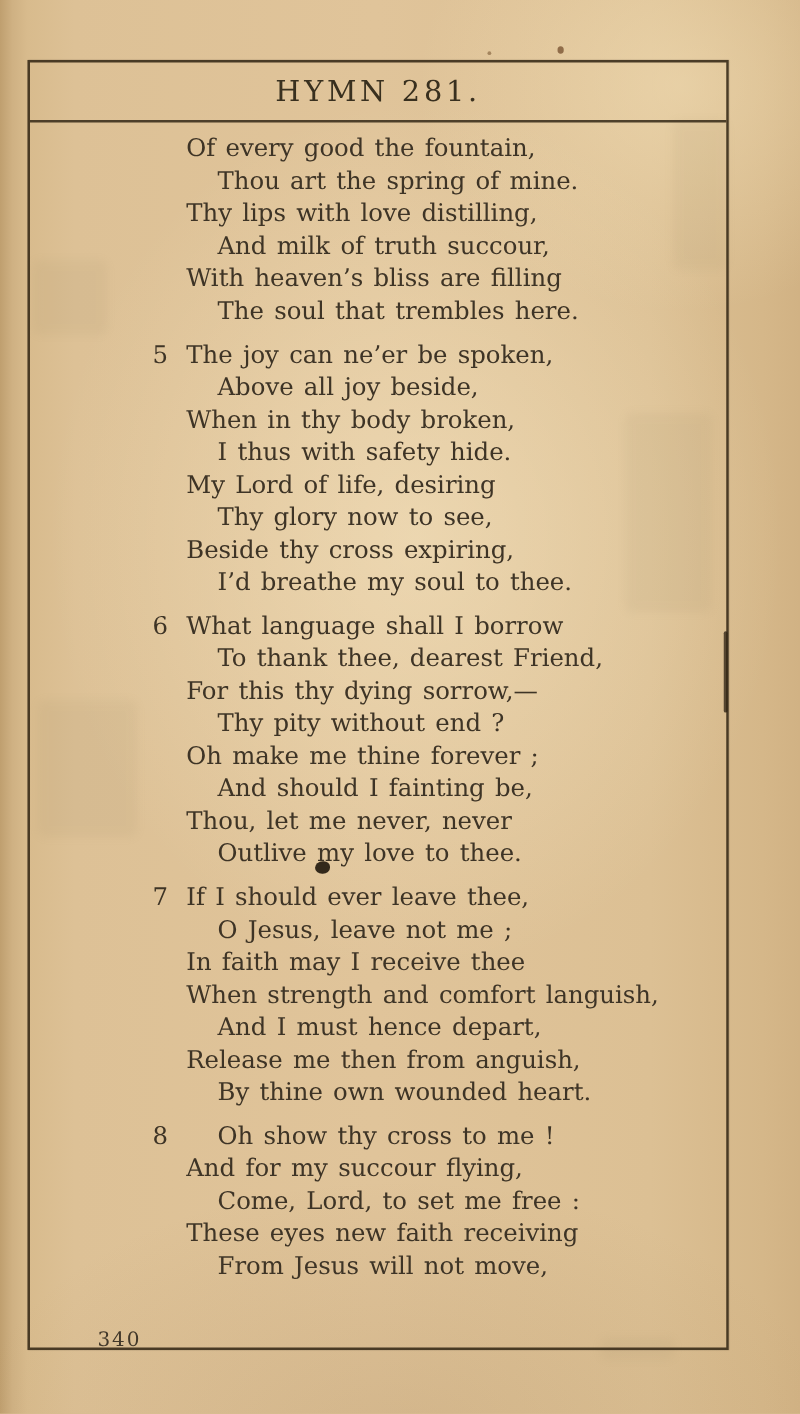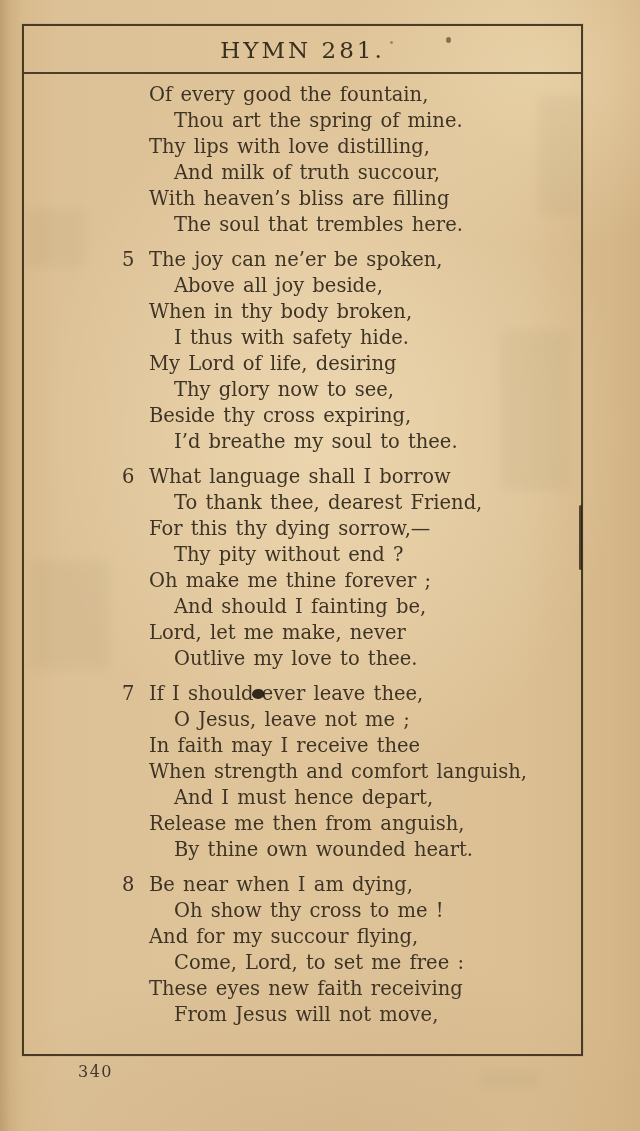--- a/index.html
+++ b/index.html
@@ -31,21 +31,21 @@
   }
   .ghost.g1 { left: 538px; top: 96px;  width: 44px; height: 120px; }
   .ghost.g2 { left: 30px;  top: 560px; width: 80px;  height: 110px; }
   .ghost.g3 { left: 26px;  top: 208px; width: 60px;  height: 60px; }
   .ghost.g4 { left: 500px; top: 330px; width: 70px;  height: 160px; }
   .ghost.g5 { left: 480px; top: 1070px; width: 60px; height: 18px; }
 
   
   .frame {
     position: absolute;
-    left: 22px; top: 24px;
+    left: 22px; top: 48px;
     width: 557px; height: 1028px;
     border: 2px solid rgba(52, 40, 22, 0.88);
     box-shadow: 0 0 1px rgba(52,40,22,0.4);
   }
 
   .header-band {
     height: 46px;
     border-bottom: 2px solid rgba(52, 40, 22, 0.85);
     display: flex; align-items: center; justify-content: center;
   }
@@ -147,36 +147,35 @@
         <p class="line indent">I’d breathe my soul to thee.</p>
       </div>
       <div class="stanza">
         <span class="num">6</span>
         <p class="line">What language shall I borrow</p>
         <p class="line indent">To thank thee, dearest Friend,</p>
         <p class="line">For this thy dying sorrow,—</p>
         <p class="line indent">Thy pity without end ?</p>
         <p class="line">Oh make me thine forever ;</p>
         <p class="line indent">And should I fainting be,</p>
-        <p class="line">Lord, let me make, never</p>
+        <p class="line">Thou, let me never, never</p>
         <p class="line indent">Outlive my love to thee.</p>
       </div>
       <div class="stanza">
         <span class="num">7</span>
         <p class="line">If I should ever leave thee,</p>
         <p class="line indent">O Jesus, leave not me ;</p>
         <p class="line">In faith may I receive thee</p>
         <p class="line">When strength and comfort languish,</p>
         <p class="line indent">And I must hence depart,</p>
         <p class="line">Release me then from anguish,</p>
         <p class="line indent">By thine own wounded heart.</p>
       </div>
       <div class="stanza">
         <span class="num">8</span>
-        <p class="line">Be near when I am dying,</p>
         <p class="line indent">Oh show thy cross to me !</p>
         <p class="line">And for my succour flying,</p>
         <p class="line indent">Come, Lord, to set me free :</p>
         <p class="line">These eyes new faith receiving</p>
         <p class="line indent">From Jesus will not move,</p>
       </div>
     </div>
 </div>
 
 <span class="page-number">340</span>

